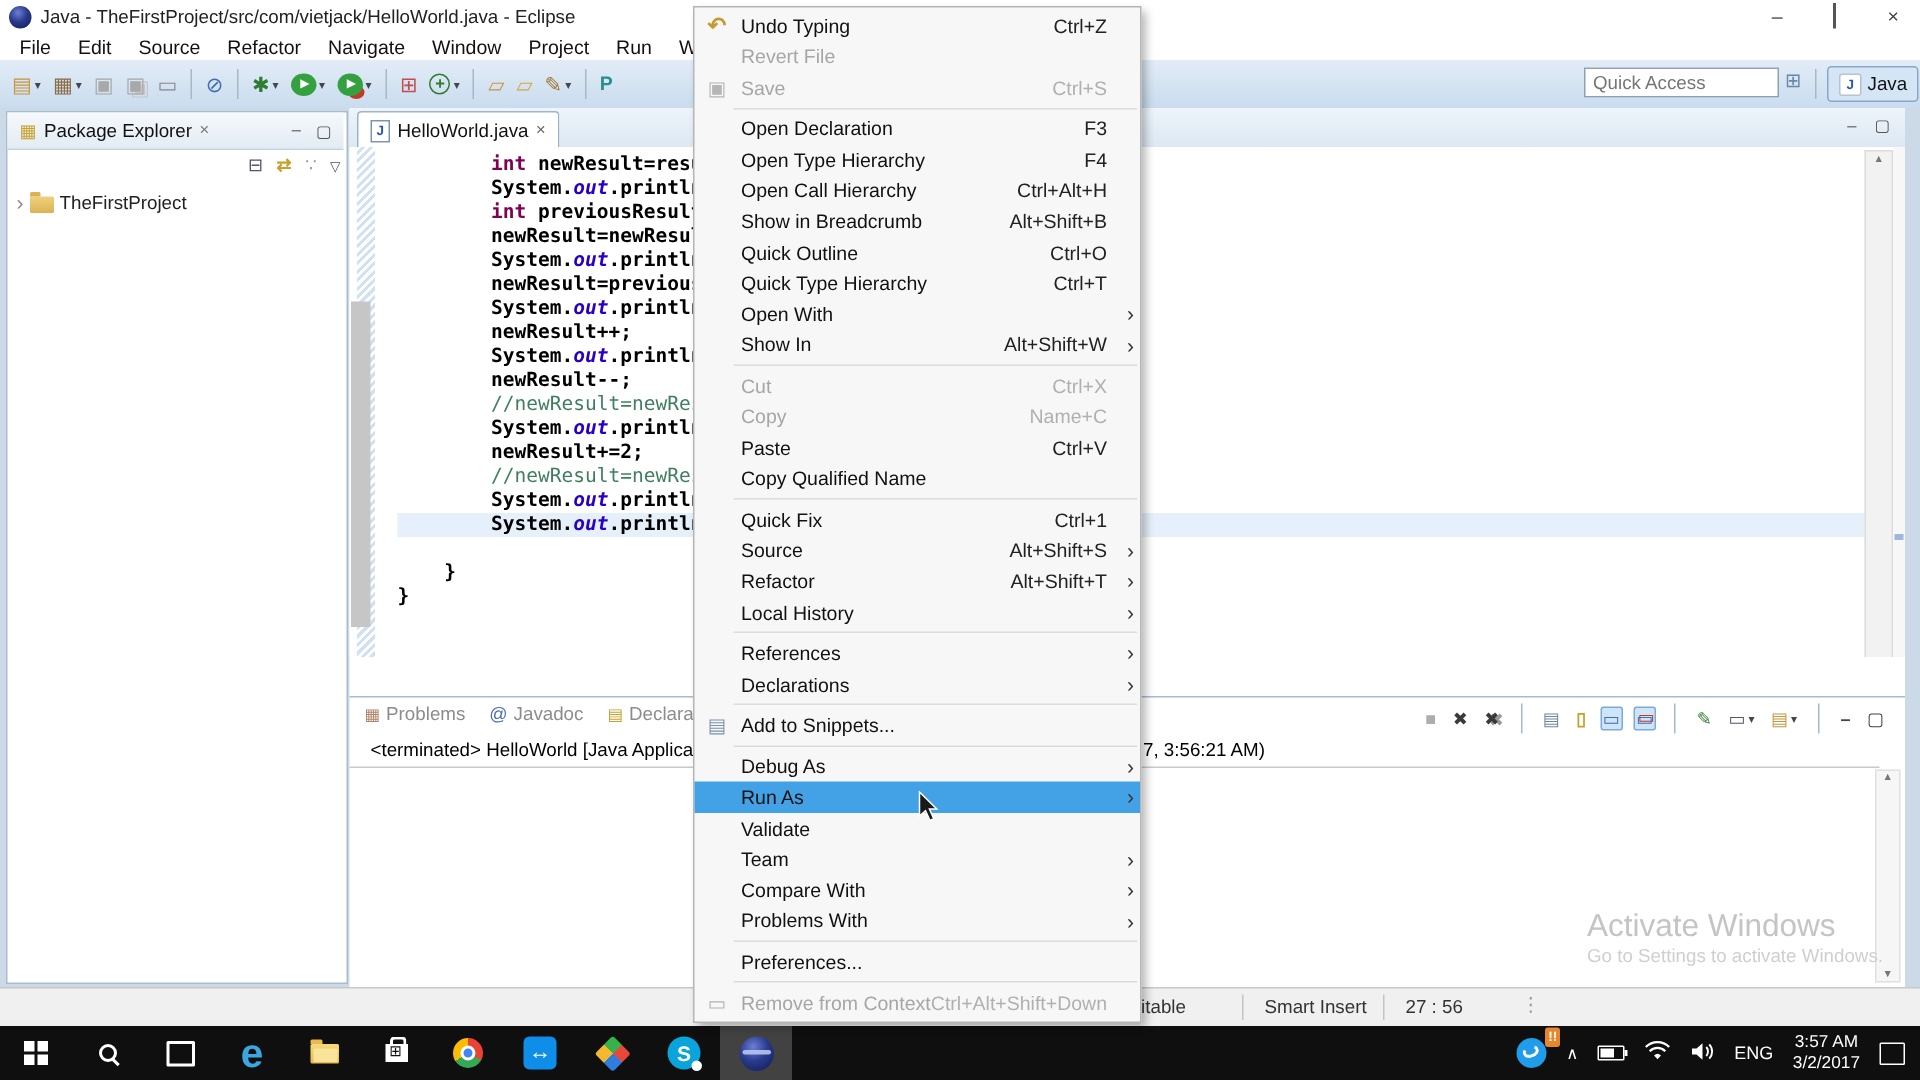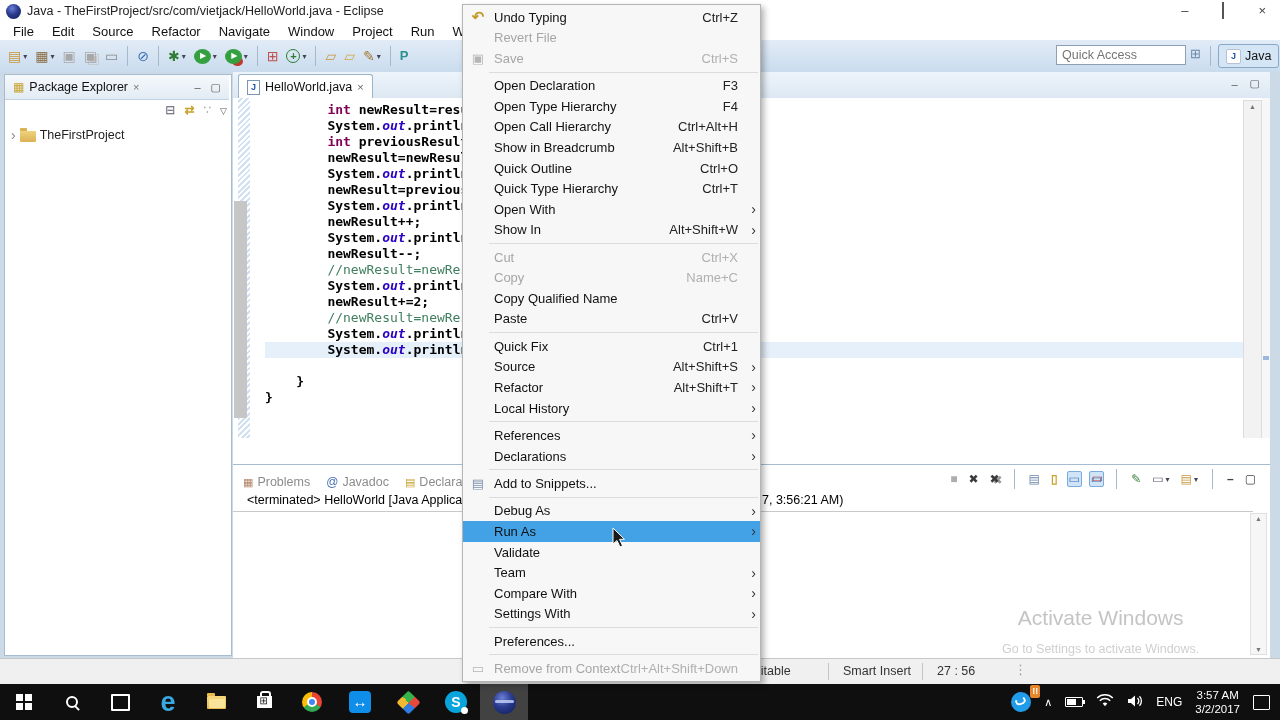--- a/index.html
+++ b/index.html
@@ -90,21 +90,21 @@
   .tk-cm{color:#3f7f5f;font-weight:normal}
   .tk-pl{color:#000}
   #ed-vscroll{position:absolute;left:1010px;top:2px;width:17px;height:345px;background:#f2f2f2;border:1px solid #dcdcdc}
   #ed-vscroll .sa{position:absolute;left:0;width:100%;text-align:center;font-size:7px;color:#777}
   #ed-vthumb{position:absolute;left:1px;top:103px;width:13px;height:217px;background:#c6c6c6}
   #ed-overview{position:absolute;left:1029px;top:0;width:8px;height:347px;background:#f7f7f7}
   #ed-ovmark{position:absolute;left:1030px;top:258px;width:6px;height:4px;background:#9db8dc}
 
   
   #console-panel{left:233px;top:464px;width:1037px;height:194px;background:#fff;border-top:1px solid #a8bcd0}
-  #c-tabs{position:absolute;left:10px;top:4px;display:flex;gap:16px;align-items:flex-end;height:20px}
+  #c-tabs{position:absolute;left:10px;top:4px;display:flex;gap:16px;align-items:flex-start;height:20px}
   .c-tab{display:flex;align-items:center;gap:4px}
   .c-tab .ct-label{font-size:12.5px;color:#8c8c8c}
   .ct-ic{font-size:11px}
   .ct-ic[data-name="problems-icon"]::before{content:"▦";color:#b08468}
   .ct-ic[data-name="javadoc-icon"]::before{content:"@";color:#4a6fb5;font-size:12px}
   .ct-ic[data-name="declaration-icon"]::before{content:"▤";color:#c8a12d}
   #c-toolbar{position:absolute;right:12px;top:4px;display:flex;gap:7px;align-items:center}
   .ctool{font-size:12px;color:#444;padding:1px 2px;border-radius:2px;display:flex;align-items:center}
   .ctool.pressed{background:#cfe4f7;border:1px solid #7aabdc;padding:0 1px}
   .ctool[data-name="terminate-icon"]::before{content:"■";color:#adadad}
@@ -127,23 +127,23 @@
   #c-vscroll{position:absolute;right:3px;top:48px;width:15px;height:140px;background:#f6f6f6;border:1px solid #e0e0e0}
   #c-vscroll .sa{position:absolute;left:0;width:100%;text-align:center;font-size:7px;color:#777}
 
   
   #statusbar{left:0;top:658px;width:1280px;height:26px;background:#f0f0f0;border-top:1px solid #c8c8c8}
   #statusbar .st{position:absolute;top:5px;font-size:12.5px;color:#333}
   .st-sep{position:absolute;top:4px;width:1px;height:17px;background:#c4c4c4}
   #st-dots{position:absolute;left:1014px;top:3px;color:#999;font-size:13px}
 
   
-  #watermark{left:1002px;top:606px;text-align:center;pointer-events:none}
+  #watermark{left:1058px;top:606px;text-align:left;pointer-events:none}
   #wm1{font-size:21px;color:#c4c4c4}
-  #wm2{font-size:12.5px;color:#cfcfcf;margin-top:12px}
+  #wm2{font-size:12.5px;color:#cfcfcf;margin-top:0}
 
   
   #context-menu{left:462px;top:4px;width:299px;height:678px;background:#f7f7f7;border:1px solid #b5b5b5;box-shadow:3px 3px 6px rgba(0,0,0,.3);z-index:50;padding:2px 0;box-sizing:border-box}
   #cm-items{display:flex;flex-direction:column;height:100%}
   .cm-item{height:20.6px;display:flex;align-items:center;position:relative;padding-left:31px;font-size:13px;color:#111}
   .cm-item.dis{color:#a6a6a6}
   .cm-item.hl{background:#42a2e5}
   .cm-ic{position:absolute;left:5px;width:20px;text-align:center}
   .cm-ic[data-name="undo-icon"]::before{content:"↶";color:#c79a2e;font-weight:bold;font-size:15px}
   .cm-ic[data-name="save-menu-icon"]::before{content:"▣";color:#b5b5b5}
@@ -468,30 +468,30 @@
         <div class="cm-item dis" data-name="context-menu-item-cut">
           <span class="cm-label" data-name="menu-item-label">Cut</span>
           <span class="cm-sc" data-name="menu-item-shortcut">Ctrl+X</span>
           <span class="cm-arrow" data-name="submenu-arrow-placeholder"></span>
         </div>
         <div class="cm-item dis" data-name="context-menu-item-copy">
           <span class="cm-label" data-name="menu-item-label">Copy</span>
           <span class="cm-sc" data-name="menu-item-shortcut">Name+C</span>
           <span class="cm-arrow" data-name="submenu-arrow-placeholder"></span>
         </div>
-        <div class="cm-item" data-name="context-menu-item-copy-qualified-name">
-          <span class="cm-label" data-name="menu-item-label">Copy Qualified Name</span>
-          <span class="cm-sc" data-name="menu-item-shortcut"></span>
-          <span class="cm-arrow" data-name="submenu-arrow-placeholder"></span>
-        </div>
         <div class="cm-item" data-name="context-menu-item-paste">
           <span class="cm-label" data-name="menu-item-label">Paste</span>
           <span class="cm-sc" data-name="menu-item-shortcut">Ctrl+V</span>
           <span class="cm-arrow" data-name="submenu-arrow-placeholder"></span>
         </div>
+        <div class="cm-item" data-name="context-menu-item-copy-qualified-name">
+          <span class="cm-label" data-name="menu-item-label">Copy Qualified Name</span>
+          <span class="cm-sc" data-name="menu-item-shortcut"></span>
+          <span class="cm-arrow" data-name="submenu-arrow-placeholder"></span>
+        </div>
         <div class="cm-sep" data-name="menu-separator"></div>
         <div class="cm-item" data-name="context-menu-item-quick-fix">
           <span class="cm-label" data-name="menu-item-label">Quick Fix</span>
           <span class="cm-sc" data-name="menu-item-shortcut">Ctrl+1</span>
           <span class="cm-arrow" data-name="submenu-arrow-placeholder"></span>
         </div>
         <div class="cm-item" data-name="context-menu-item-source">
           <span class="cm-label" data-name="menu-item-label">Source</span>
           <span class="cm-sc" data-name="menu-item-shortcut">Alt+Shift+S</span>
           <span class="cm-arrow" data-name="submenu-arrow-icon">›</span>
@@ -544,21 +544,21 @@
           <span class="cm-label" data-name="menu-item-label">Team</span>
           <span class="cm-sc" data-name="menu-item-shortcut"></span>
           <span class="cm-arrow" data-name="submenu-arrow-icon">›</span>
         </div>
         <div class="cm-item" data-name="context-menu-item-compare-with">
           <span class="cm-label" data-name="menu-item-label">Compare With</span>
           <span class="cm-sc" data-name="menu-item-shortcut"></span>
           <span class="cm-arrow" data-name="submenu-arrow-icon">›</span>
         </div>
         <div class="cm-item" data-name="context-menu-item-replace-with">
-          <span class="cm-label" data-name="menu-item-label">Settings With</span>
+          <span class="cm-label" data-name="menu-item-label">Problems With</span>
           <span class="cm-sc" data-name="menu-item-shortcut"></span>
           <span class="cm-arrow" data-name="submenu-arrow-icon">›</span>
         </div>
         <div class="cm-sep" data-name="menu-separator"></div>
         <div class="cm-item" data-name="context-menu-item-preferences">
           <span class="cm-label" data-name="menu-item-label">Preferences...</span>
           <span class="cm-sc" data-name="menu-item-shortcut"></span>
           <span class="cm-arrow" data-name="submenu-arrow-placeholder"></span>
         </div>
         <div class="cm-sep" data-name="menu-separator"></div>

